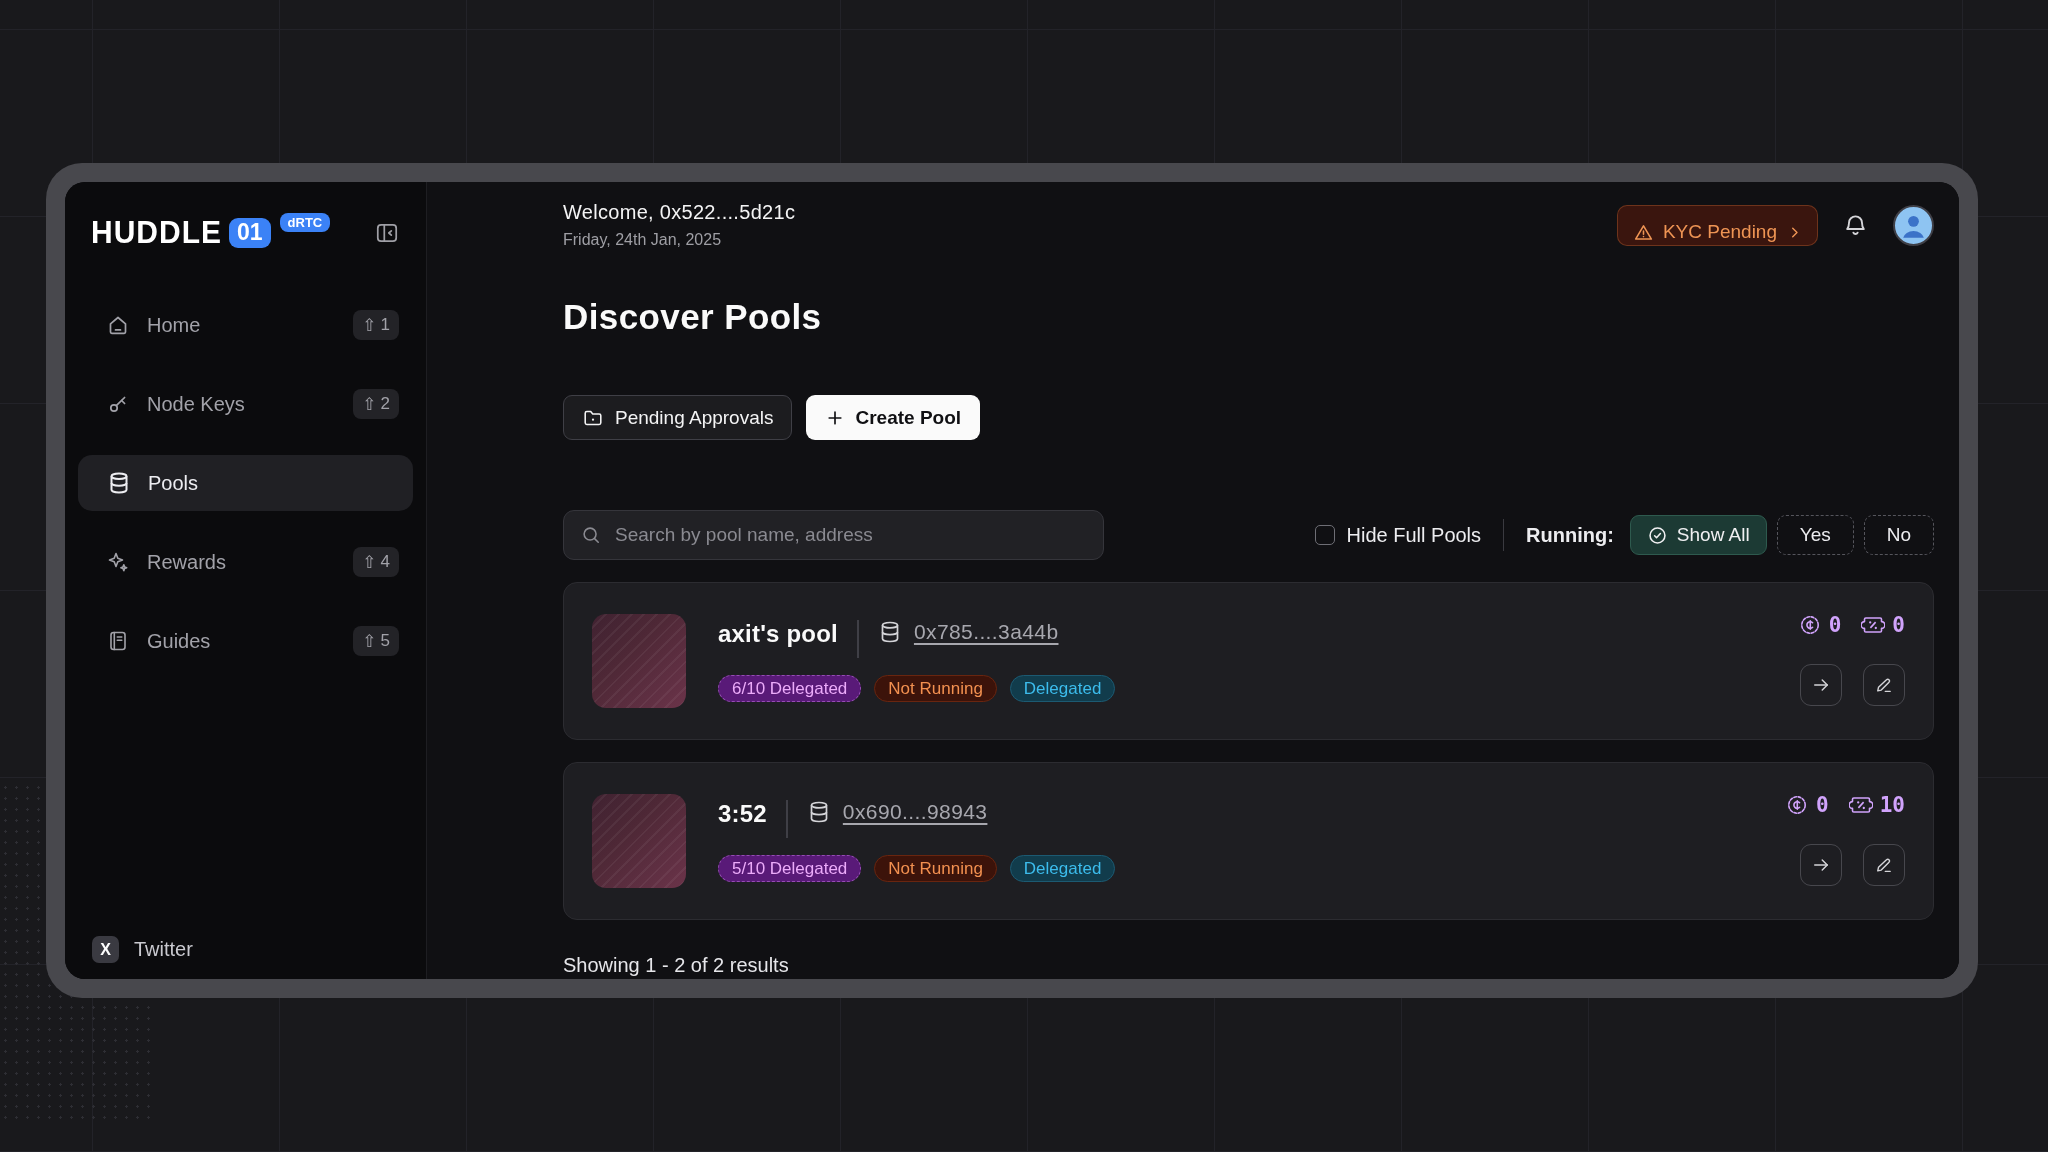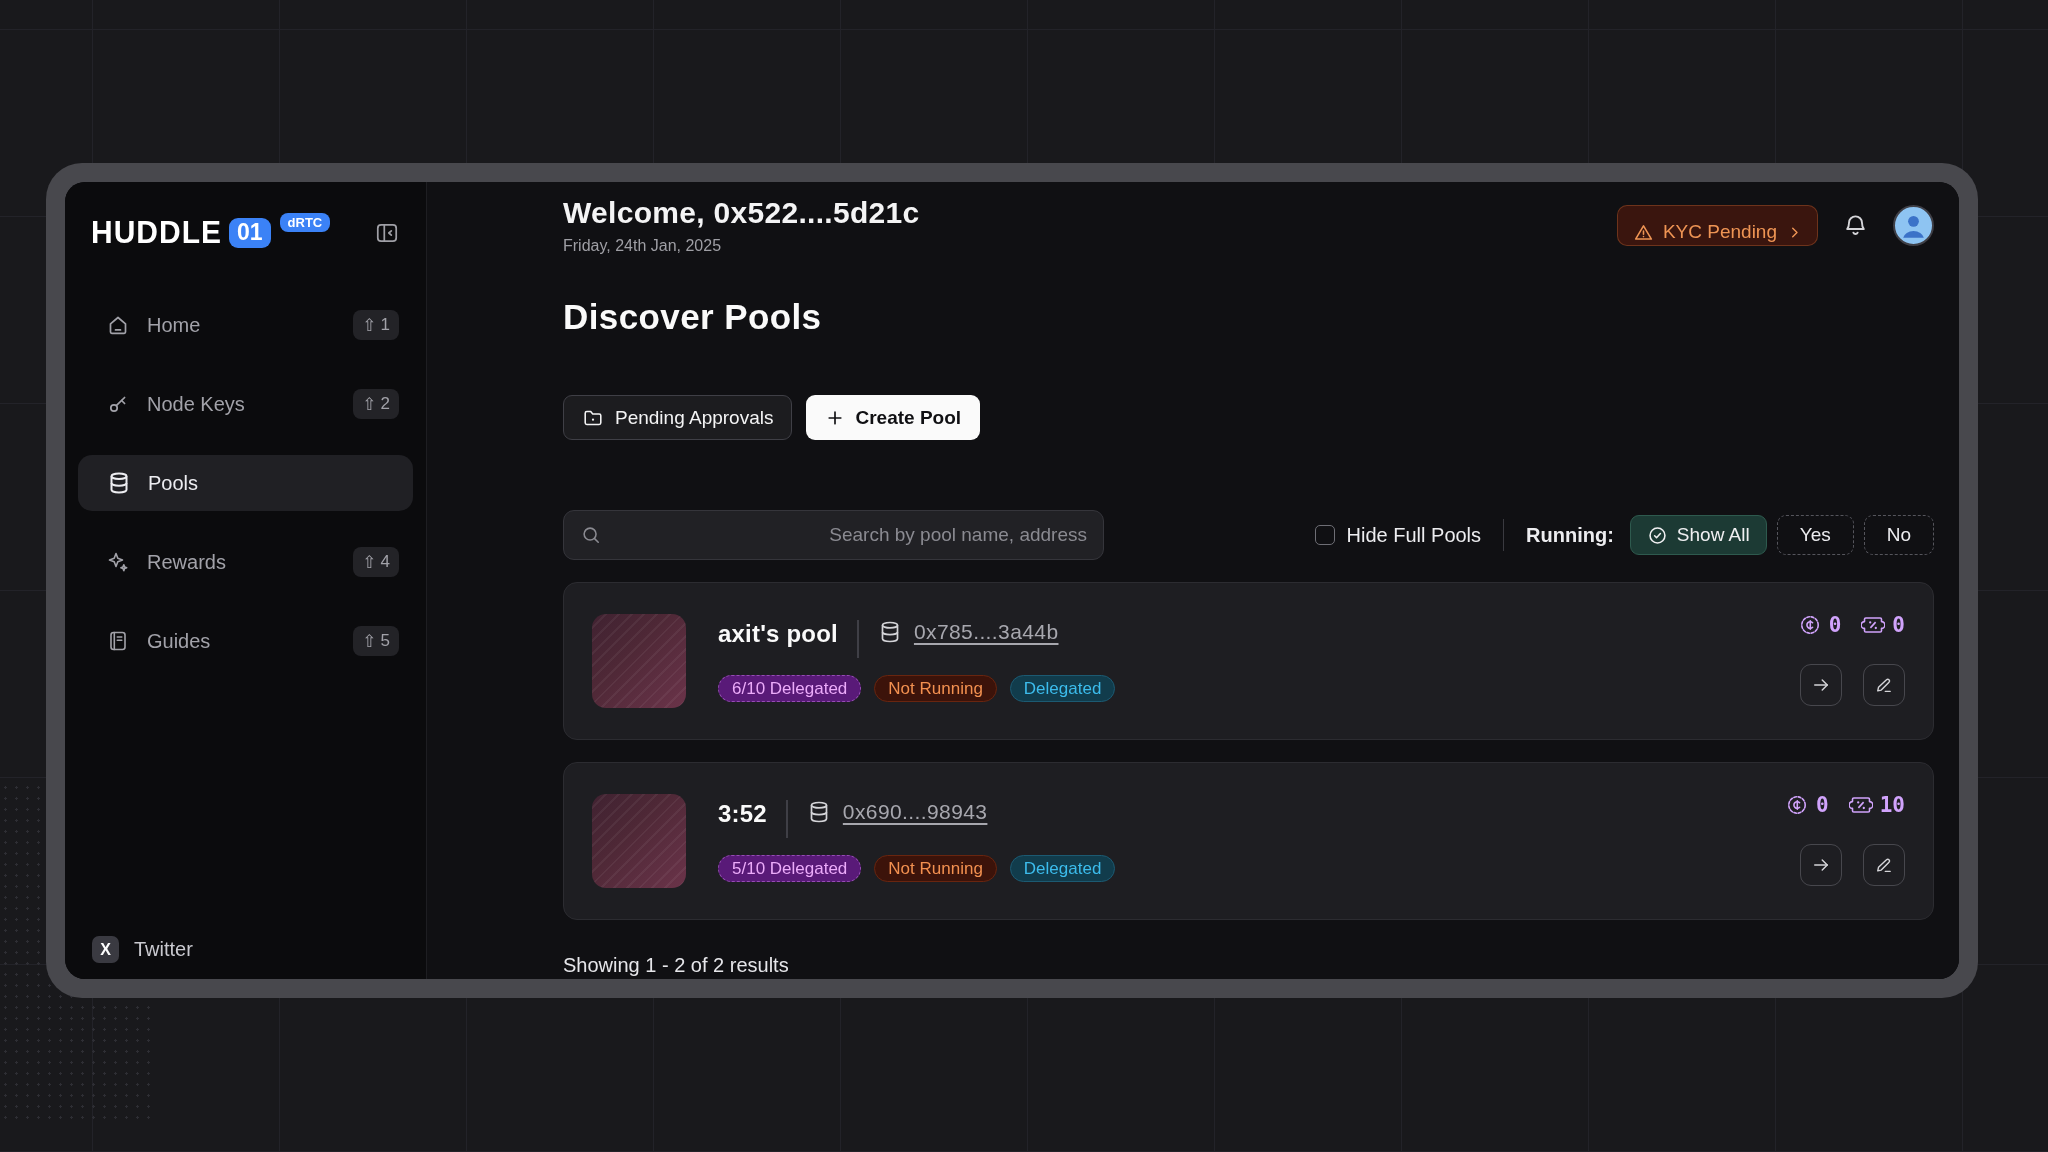--- a/index.html
+++ b/index.html
@@ -70,21 +70,21 @@
     display:flex; align-items:center; justify-content:center;
     color:#fff; font-weight:800; font-size:16px; cursor:pointer;
   }
   .footer-label { margin-left:15px; font-size:20px; color:#c9c9cf; }
   
   .main {
     flex:1; background:#101013; border-left:1px solid #1e1e22;
     padding:14px 25px 0 136px; display:flex; flex-direction:column;
   }
   .topbar { display:flex; align-items:center; justify-content:space-between; height:58px; }
-  .welcome-title { font-size:30px; font-weight:700; color:#f4f4f5; letter-spacing:.3px; }
+  .welcome-title { font-size:20px; font-weight:400; color:#f4f4f5; letter-spacing:.3px; }
   .welcome-date { font-size:16px; color:#9f9fa5; margin-top:7px; }
   .topbar-right { display:flex; align-items:center; gap:24px; }
   .kyc-btn {
     height:41px; display:flex; align-items:center; gap:9px;
     background:#3a150e; border:1px solid rgba(248,128,60,.28); border-radius:10px;
     padding:14px 14px 0 15px; color:#ee9454; font-size:19px; cursor:pointer;text-align:center;
   }
   .kyc-btn svg.warn { width:21px; height:21px; }
   .kyc-btn svg.chev { width:17px; height:17px; }
   .bell { width:27px; height:27px; color:#d4d4d8; cursor:pointer; }
@@ -119,21 +119,21 @@
   .btn-primary svg { width:20px; height:20px; }
   
   .filter-row { margin-top:70px; display:flex; align-items:center; justify-content:space-between; }
   .search-box {
     width:541px; height:50px; background:#212125; border:1px solid #35353b;
     border-radius:11px; display:flex; align-items:center; padding:0 16px; gap:13px;
   }
   .search-box svg { width:22px; height:22px; color:#8a8a91; flex:none; }
   .search-box input {
     flex:1; background:transparent; border:none; outline:none;
-    color:#e4e4e7; font-size:19px; font-family:inherit;text-align:right;
+    color:#e4e4e7; font-size:19px; font-family:inherit;
   }
   .search-box input::placeholder { color:#8a8a91; }
   .filter-right { display:flex; align-items:center; }
   .checkbox {
     width:20px; height:20px; border:1.5px solid #6e6e75; border-radius:5px;
     background:transparent; cursor:pointer; flex:none;
   }
   .hide-label { margin-left:12px; font-size:20px; color:#ededf0; }
   .v-divider { width:1px; height:32px; background:#3a3a40; margin:0 22px; }
   .running-label { font-size:20px; font-weight:600; color:#ededf0; margin-right:16px; }

